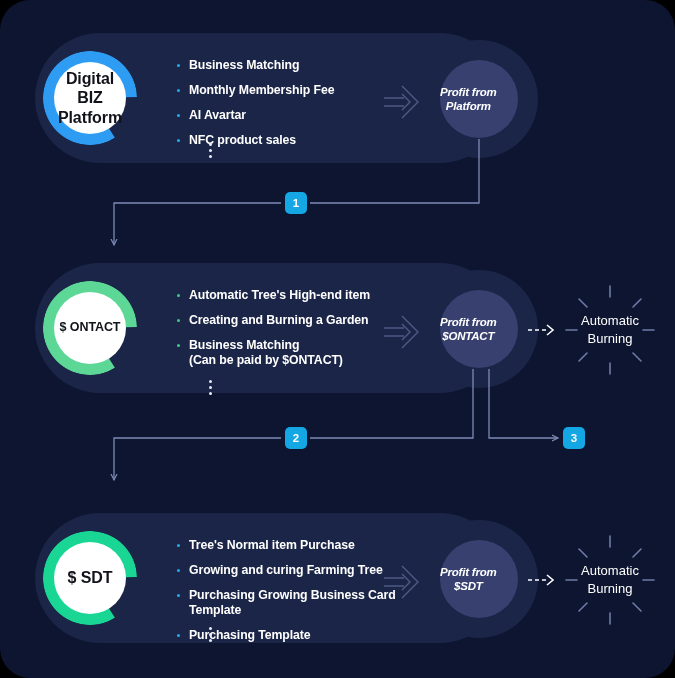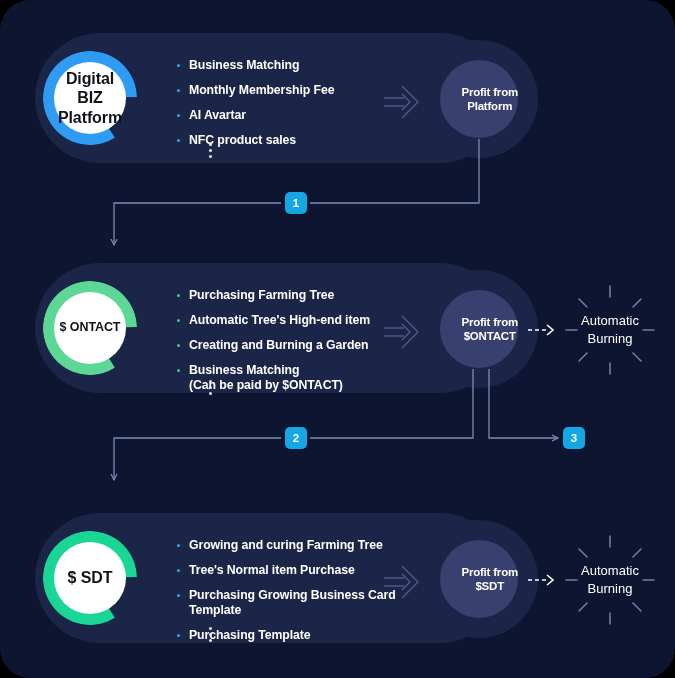--- a/index.html
+++ b/index.html
@@ -76,22 +76,23 @@
 
   
   .chev{position:absolute;width:44px;height:44px;}
   .chev.c1{left:382px;top:80px;}
   .chev.c2{left:382px;top:310px;}
   .chev.c3{left:382px;top:560px;}
 
   
   .bubble{
     position:absolute;width:78px;height:78px;border-radius:50%;
-    background:#37406f;display:flex;align-items:center;justify-content:flex-end;
+    background:#37406f;display:flex;align-items:center;justify-content:flex-start;
     text-align:center;
+    font-style:italic;
   }
   .bubble.p1{left:440px;top:60px;}
   .bubble.p2{left:440px;top:290px;}
   .bubble.p3{left:440px;top:540px;}
   .bubble span{
     color:#fff;font-size:11.5px;font-weight:700;line-height:1.25;
     white-space:pre-line;letter-spacing:-0.2px;
   }
 
   
@@ -194,21 +195,20 @@
       <svg class="arc" viewBox="0 0 94 94" xmlns="http://www.w3.org/2000/svg">
         <circle cx="47" cy="47" r="41" fill="none" stroke="#5dd795" stroke-width="12" stroke-dasharray="215 43" stroke-linecap="butt" transform="rotate(58 47 47)"></circle>
       </svg>
       <div class="hole">
         <span>$ ONTACT</span>
       </div>
     </div>
 
     <div class="bullets b2" style="--bc:#43c78a">
       <ul>
-        <li>Purchasing Farming Tree</li>
         <li>Automatic Tree's High-end item</li>
         <li>Creating and Burning a Garden</li>
         <li>Business Matching
 (Can be paid by $ONTACT)</li>
       </ul>
     </div>
     <div class="dots d2">
       <i></i>
         <i></i>
         <i></i>
@@ -254,22 +254,22 @@
       <svg class="arc" viewBox="0 0 94 94" xmlns="http://www.w3.org/2000/svg">
         <circle cx="47" cy="47" r="41" fill="none" stroke="#19d695" stroke-width="12" stroke-dasharray="215 43" stroke-linecap="butt" transform="rotate(58 47 47)"></circle>
       </svg>
       <div class="hole">
         <span class="lg">$ SDT</span>
       </div>
     </div>
 
     <div class="bullets b3" style="--bc:#2aa7e8">
       <ul>
+        <li>Tree's Normal item Purchase</li>
         <li>Growing and curing Farming Tree</li>
-        <li>Tree's Normal item Purchase</li>
         <li>Purchasing Growing Business Card
 Template</li>
         <li>Purchasing Template</li>
       </ul>
     </div>
     <div class="dots d3">
       <i></i>
         <i></i>
         <i></i>
     </div>

